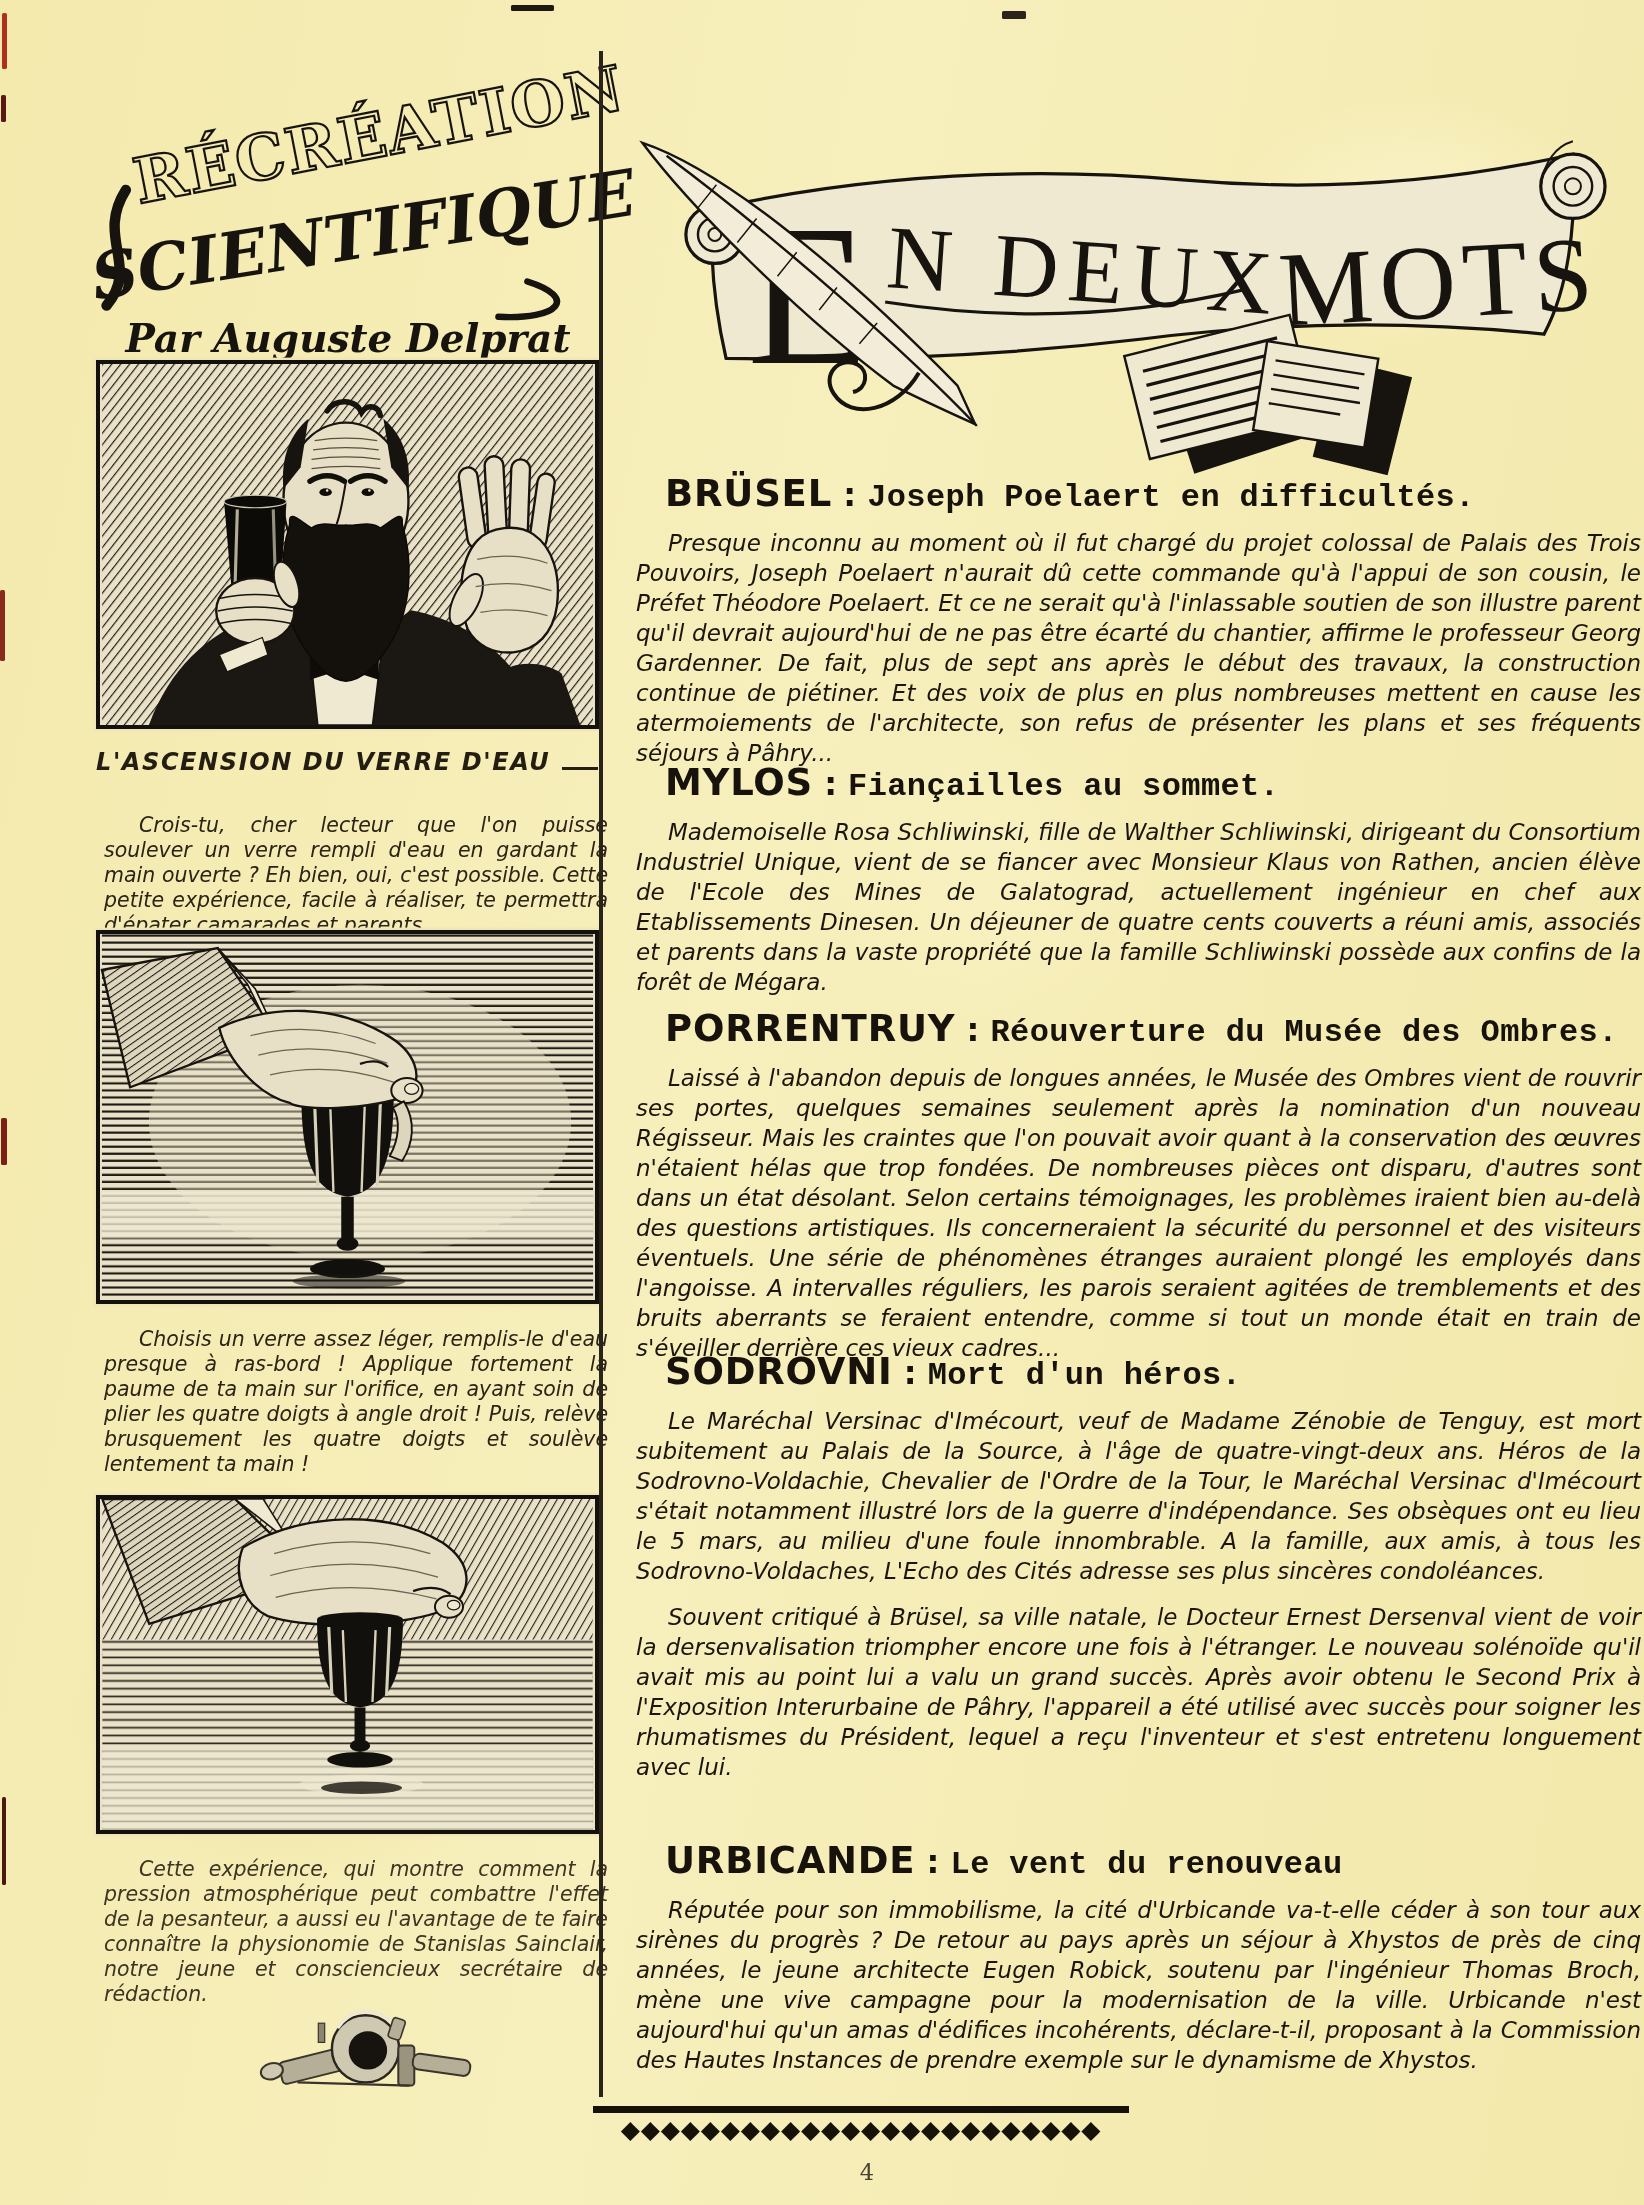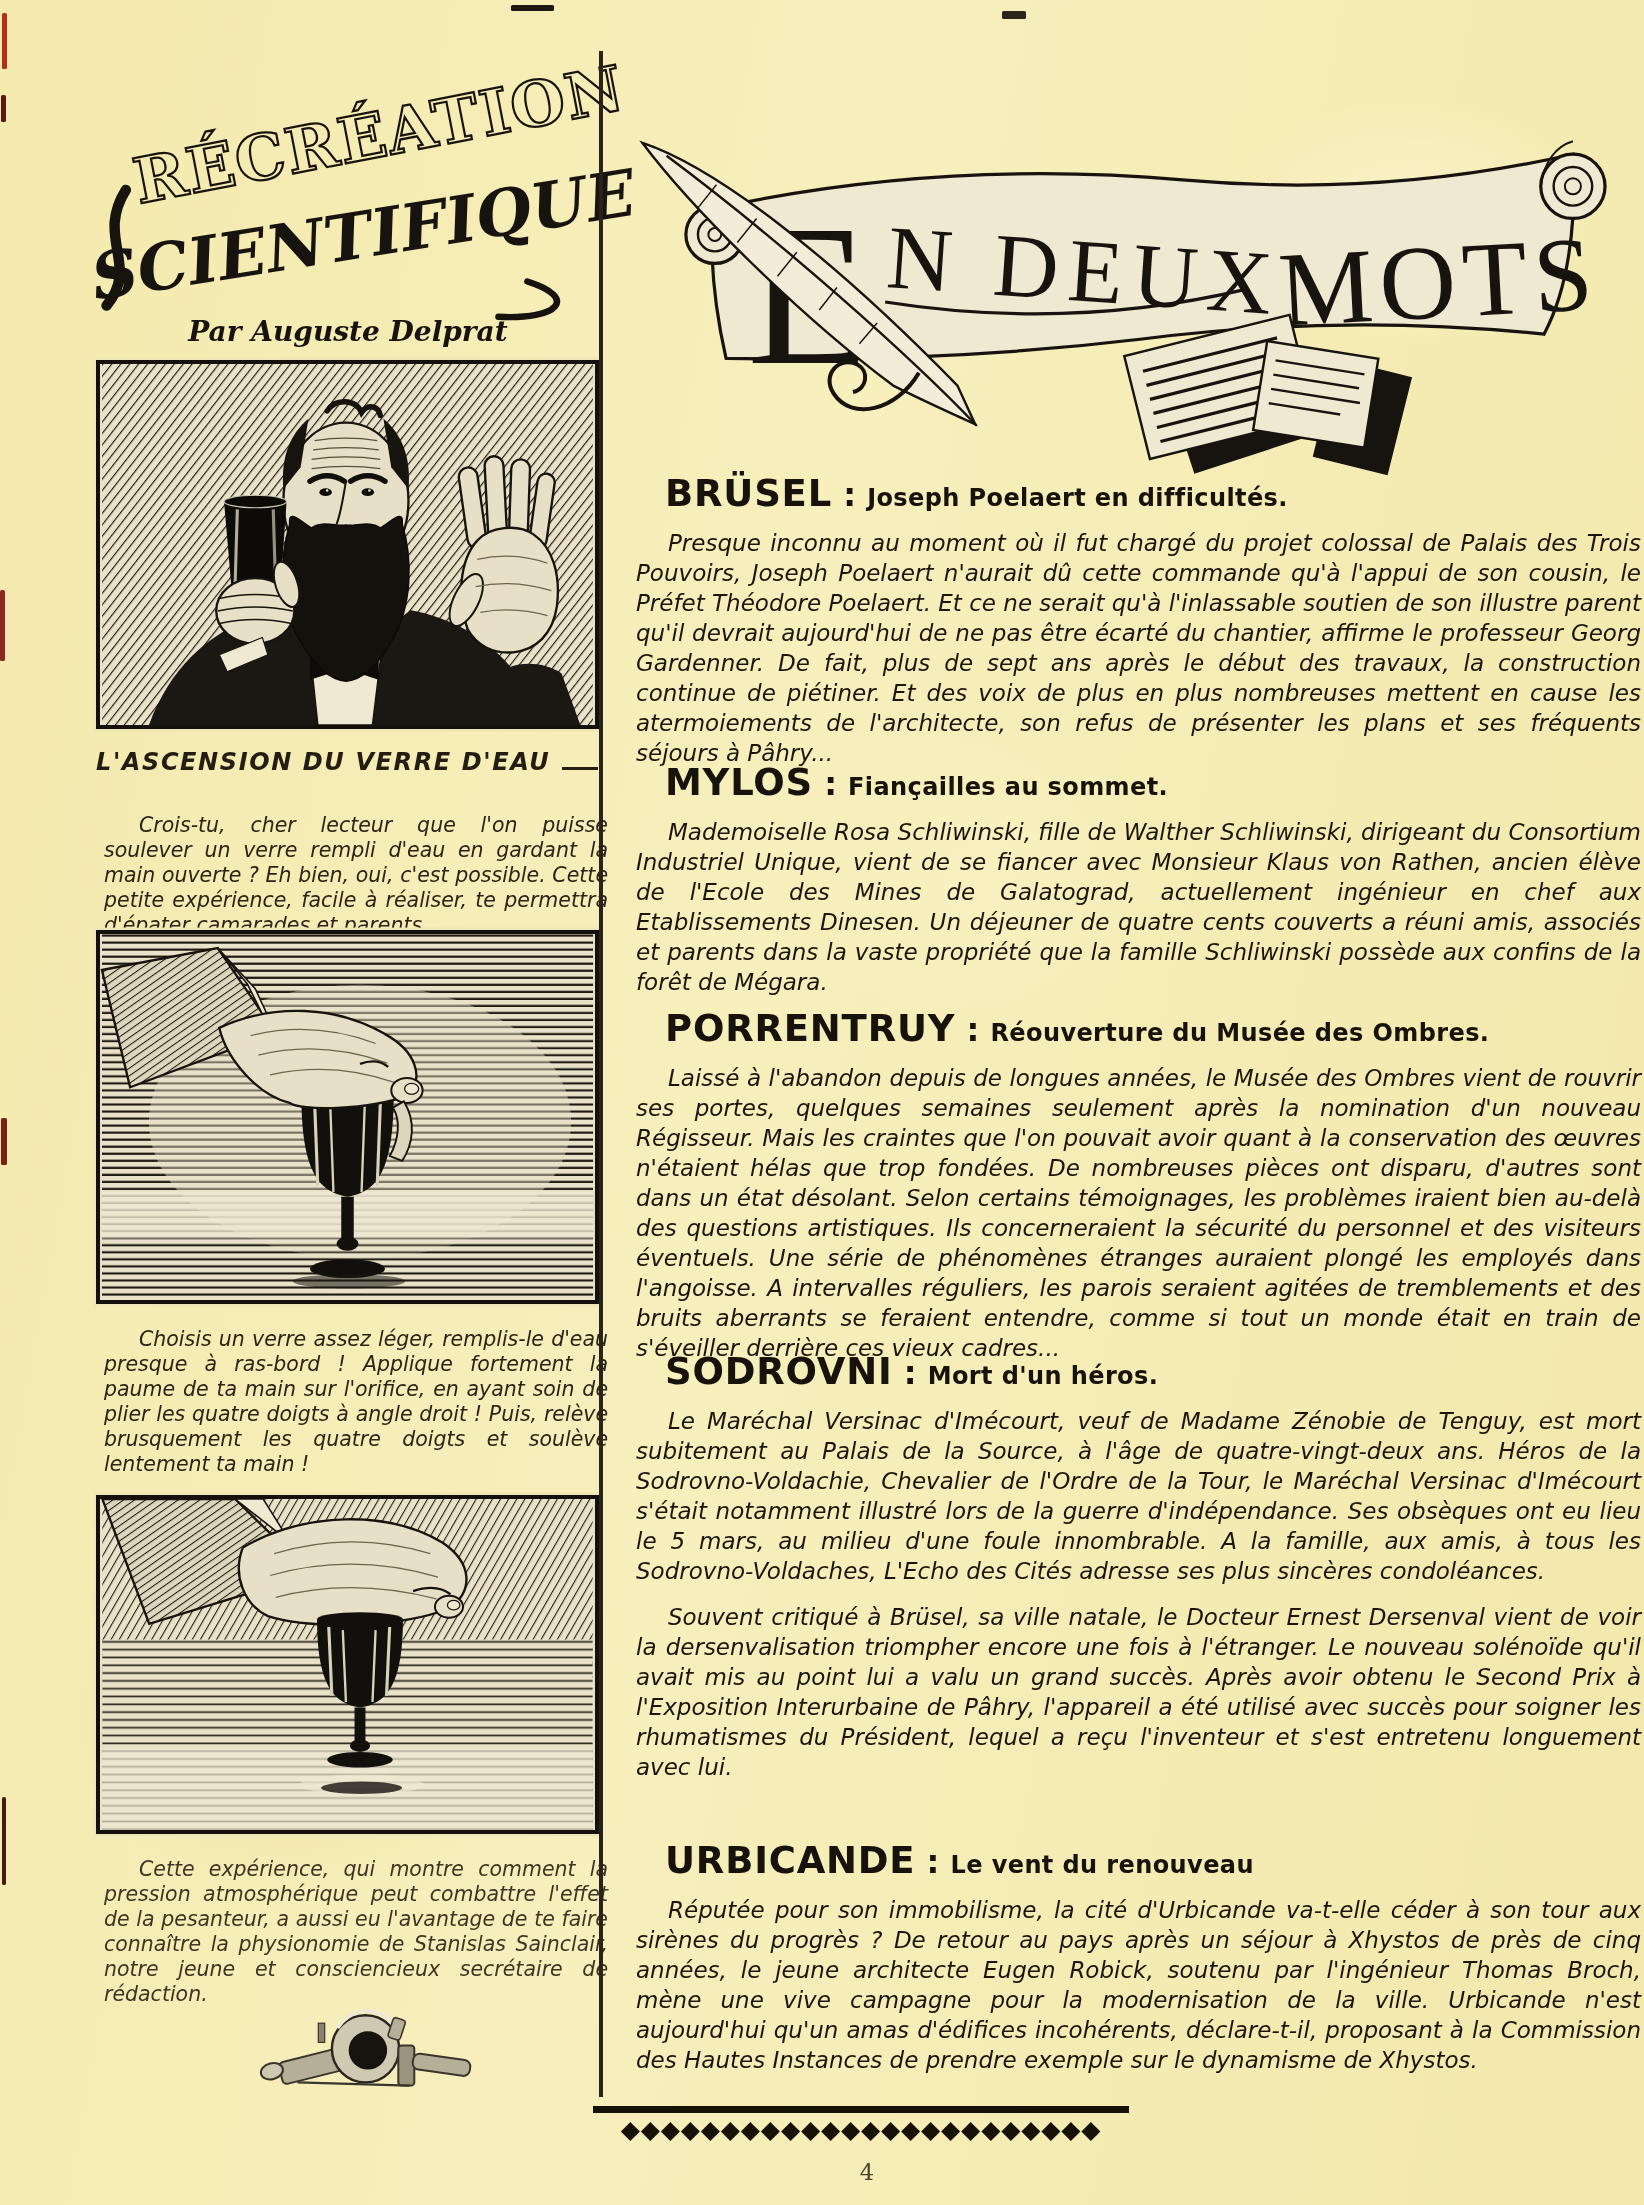--- a/index.html
+++ b/index.html
@@ -12,38 +12,38 @@
       radial-gradient(241px 241px at 60% 40%, #f8f0bf 0%, rgba(248,240,191,0) 70%),
       linear-gradient(100deg,#f4eaae,#f7efbc 45%,#f2e8ab);}
   .abs{position:absolute;}
 
   
   .artifact{position:absolute;border-radius:1.6px;}
 
   
   .byline{left:96px;top:315px;width:504px;text-align:center;
     font-family:"DejaVu Serif",serif;font-style:italic;font-weight:bold;
-    font-size:28px;color:#17130e;}
+    font-size:39px;color:#17130e;}
   .figure{border:4.8px solid #14100b;background:#e9e2c8;box-shadow:0 0 0 2.4px #efe6b8;}
   .figure svg{display:block;}
   .art-title{left:96px;top:748px;width:504px;display:flex;align-items:flex-end;}
   .art-title .t{font-style:italic;font-weight:700;font-size:24px;letter-spacing:1.6px;
     color:#241d12;white-space:nowrap;}
   .art-title .rule{flex:1;border-bottom:3.2px solid #241d12;margin:0 1.6px 6.4px 11.2px;}
   .lead-par{left:96px;width:504px;font-style:italic;font-size:20.5px;line-height:25px;
     text-align:justify;text-indent:35px;color:#2b2416;margin:8px;}
   .p3{color:#3d3523;}
 
   
   .divider{left:599px;top:51px;width:4px;height:2046px;background:#2a231b;}
   .article{left:636px;width:1005px;}
   .article h2{margin:0;padding-left:29px;font-weight:bold;color:#17120b;line-height:47px;}
   .article h2 .city{font-size:37px;letter-spacing:0.8px;}
   .article h2 .sep{font-size:32px;}
-  .article h2 .head{font-size:24px;letter-spacing:0.4px;}
+  .article h2 .head{font-size:32px;letter-spacing:0.4px;font-family:Liberation Mono, monospace;}
   .article p{margin:4.8px 0 0 0;font-style:italic;font-size:23px;line-height:30px;
     text-align:justify;text-indent:32px;color:#1b150d;}
 
   .bottom-rule{left:593px;top:2106px;width:536px;height:7.2px;background:#171207;}
   .diamonds{left:593px;top:2115px;width:536px;text-align:center;font-size:25px;
     letter-spacing:0.8px;color:#171207;font-family:"DejaVu Sans",sans-serif;}
   .pageno{left:803px;top:2159px;width:128px;text-align:center;
     font-family:"DejaVu Serif",serif;font-size:22.5px;color:#4a4232;}
 </style>
 </head>

